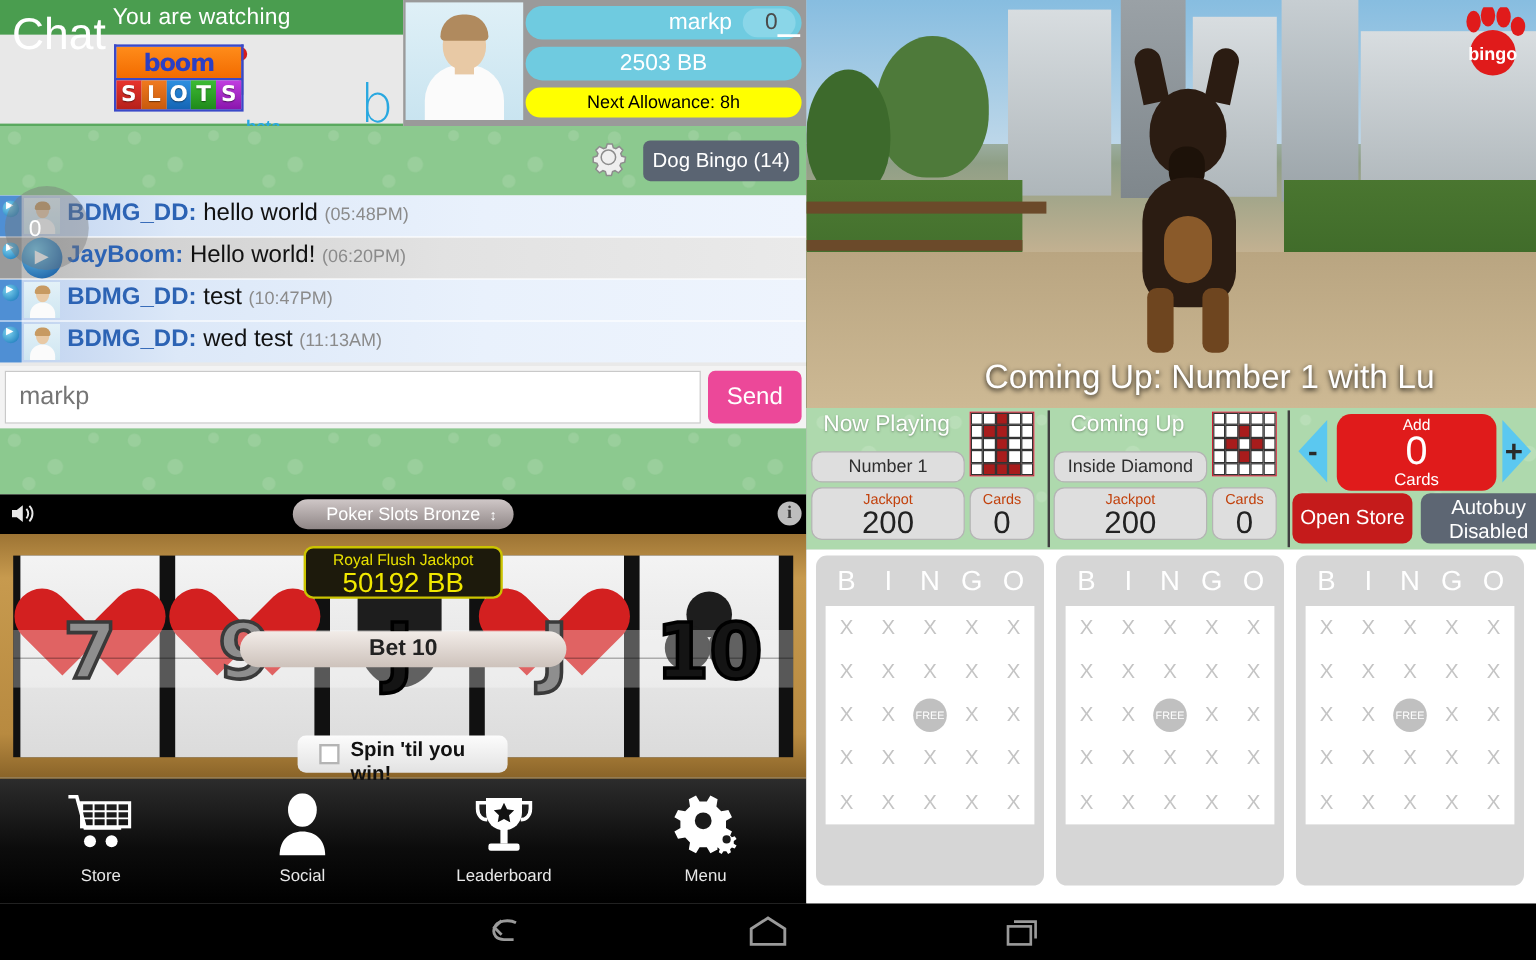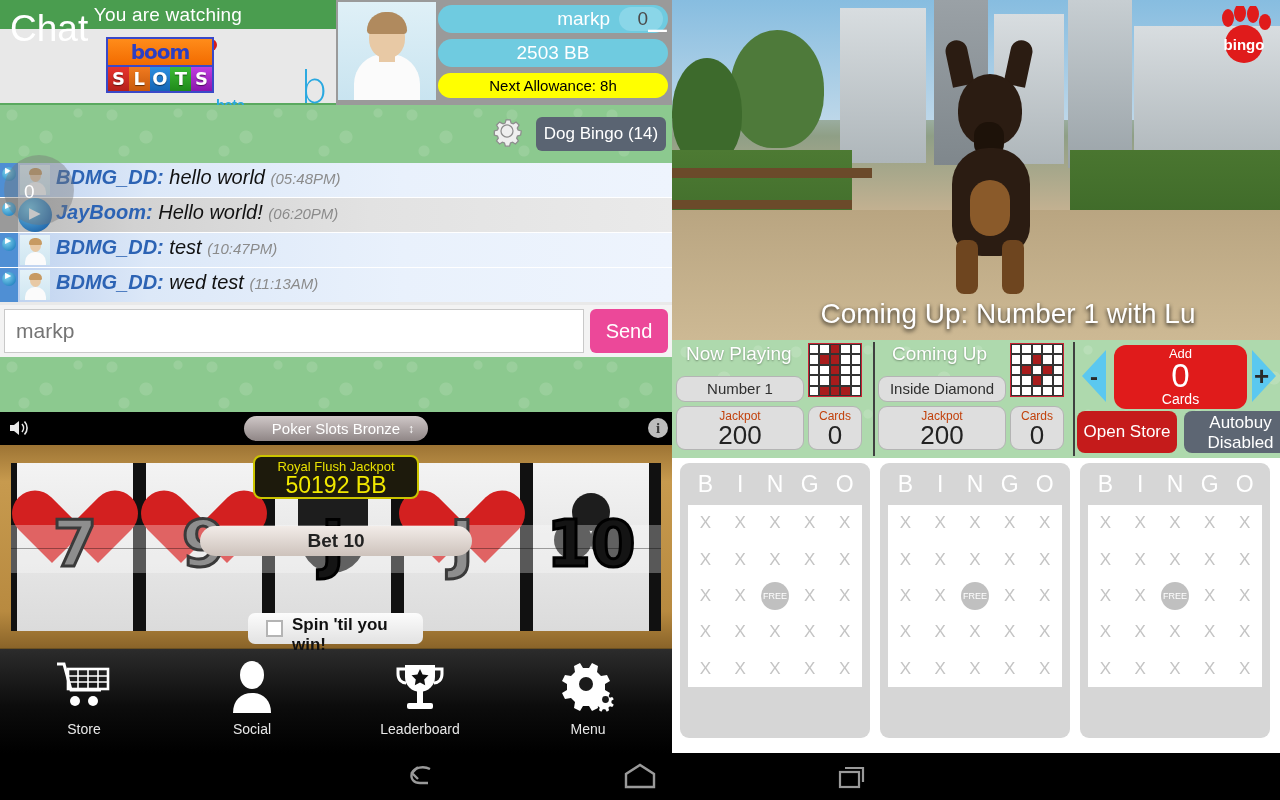--- a/index.html
+++ b/index.html
@@ -9,21 +9,21 @@
   #app { position:relative; width:1280px; height:800px; }
 
   
   #left { position:absolute; left:0; top:0; width:672px; height:753px; background:#e9e9e9; }
 
   .watch-bar { position:absolute; left:0; top:0; width:336px; height:29px;
      background:#4a9d4f; color:#fff; font-size:19px; text-align:center; line-height:29px;
      letter-spacing:.2px;}
   .logo-bar { position:absolute; left:0; top:29px; width:336px; height:76px; background:#e8e8e8;
      border-bottom:2px solid #5aa95f;}
-  .boomslots { position:absolute; left:106px; top:8px; width:116px; height:60px; }
+  .boomslots { position:absolute; left:95px; top:8px; width:116px; height:60px; }
   .bs-top { position:absolute; left:0; top:0; width:108px; height:28px;
      background:linear-gradient(180deg,#ff8c1a,#f26b00); border:2px solid #3a49c8; border-bottom:none;
      color:#2b3fc4; font-weight:bold; font-size:20px; text-align:center; line-height:26px;
      font-family:"DejaVu Sans", sans-serif; letter-spacing:-1px;}
   .bs-bot { position:absolute; left:0; top:28px; width:108px; height:28px; border:2px solid #3a49c8; display:flex; }
   .bs-bot span { flex:1; color:#fff; font-weight:bold; font-size:18px; text-align:center; line-height:24px;
      text-shadow:0 1px 1px rgba(0,0,0,.5); font-family:"DejaVu Sans", sans-serif;}
   .bs-beta { position:absolute; left:110px; top:44px; color:#29a8e0; font-size:14px; font-weight:bold;margin-top:16px;}
   .bs-lever { position:absolute; left:104px; top:8px; width:4px; height:34px; background:#aaa;}
   .bs-knob { position:absolute; left:99px; top:2px; width:12px; height:12px; border-radius:50%; background:#d41c1c;}
@@ -71,21 +71,21 @@
      background:linear-gradient(90deg,#bcd0ee 0%,#dce8f8 22%,#e9f1fc 60%,#eef4fd 100%); }
   .msg .lvl { position:absolute; left:0; top:0; width:18px; height:34px; background:#4f8fd4;}
   .msg .lvlglyph { position:absolute; left:2px; top:4px; width:14px; height:14px; border-radius:50%;
      background:radial-gradient(circle at 35% 35%,#7fd4ef,#0f6fb5); }
   .msg .lvlglyph::after { content:"\25B6"; position:absolute; left:3px; top:-1px; font-size:8px; color:#fff;}
   .msg .ava { position:absolute; left:20px; top:2px; width:30px; height:30px;
      background:linear-gradient(180deg,#e3f1f8,#cfe6f1); overflow:hidden;}
   .msg .ava .h { position:absolute; left:10px; top:4px; width:11px; height:13px; border-radius:50%; background:#e8c9a5;}
   .msg .ava .hh { position:absolute; left:9px; top:3px; width:13px; height:7px; border-radius:7px 7px 2px 2px; background:#c79a62;}
   .msg .ava .b { position:absolute; left:5px; top:17px; width:21px; height:14px; border-radius:10px 10px 0 0; background:#fbfbfb;}
-  .msg .txt { position:absolute; left:56px; top:3px; font-size:20px; white-space:nowrap;font-style:italic;}
+  .msg .txt { position:absolute; left:56px; top:3px; font-size:20px; white-space:nowrap;}
   .msg .user { color:#2c63b4; font-weight:bold; }
   .msg .body { color:#111; }
   .msg .time { color:#8b8b8b; font-size:15px; }
   .msg.jay { background:linear-gradient(90deg,#b9b9b9 0%,#d2d2d2 20%,#e2e2e2 55%,#eaeaea 100%); }
   .msg.jay .jaydisc { position:absolute; left:18px; top:0px; width:34px; height:34px; border-radius:50%;
      background:radial-gradient(circle at 35% 30%,#6fc6ea,#0d4f9b); }
   .msg.jay .jaydisc::after { content:"\25B6"; position:absolute; left:11px; top:6px; font-size:15px; color:#fff;}
   #badge0 { position:absolute; left:4px; top:-8px; width:70px; height:70px; border-radius:50%;
      background:rgba(120,120,120,.42); z-index:6; pointer-events:none;}
   #badge0 span { position:absolute; left:20px; top:26px; font-size:19px; color:#fff; }

